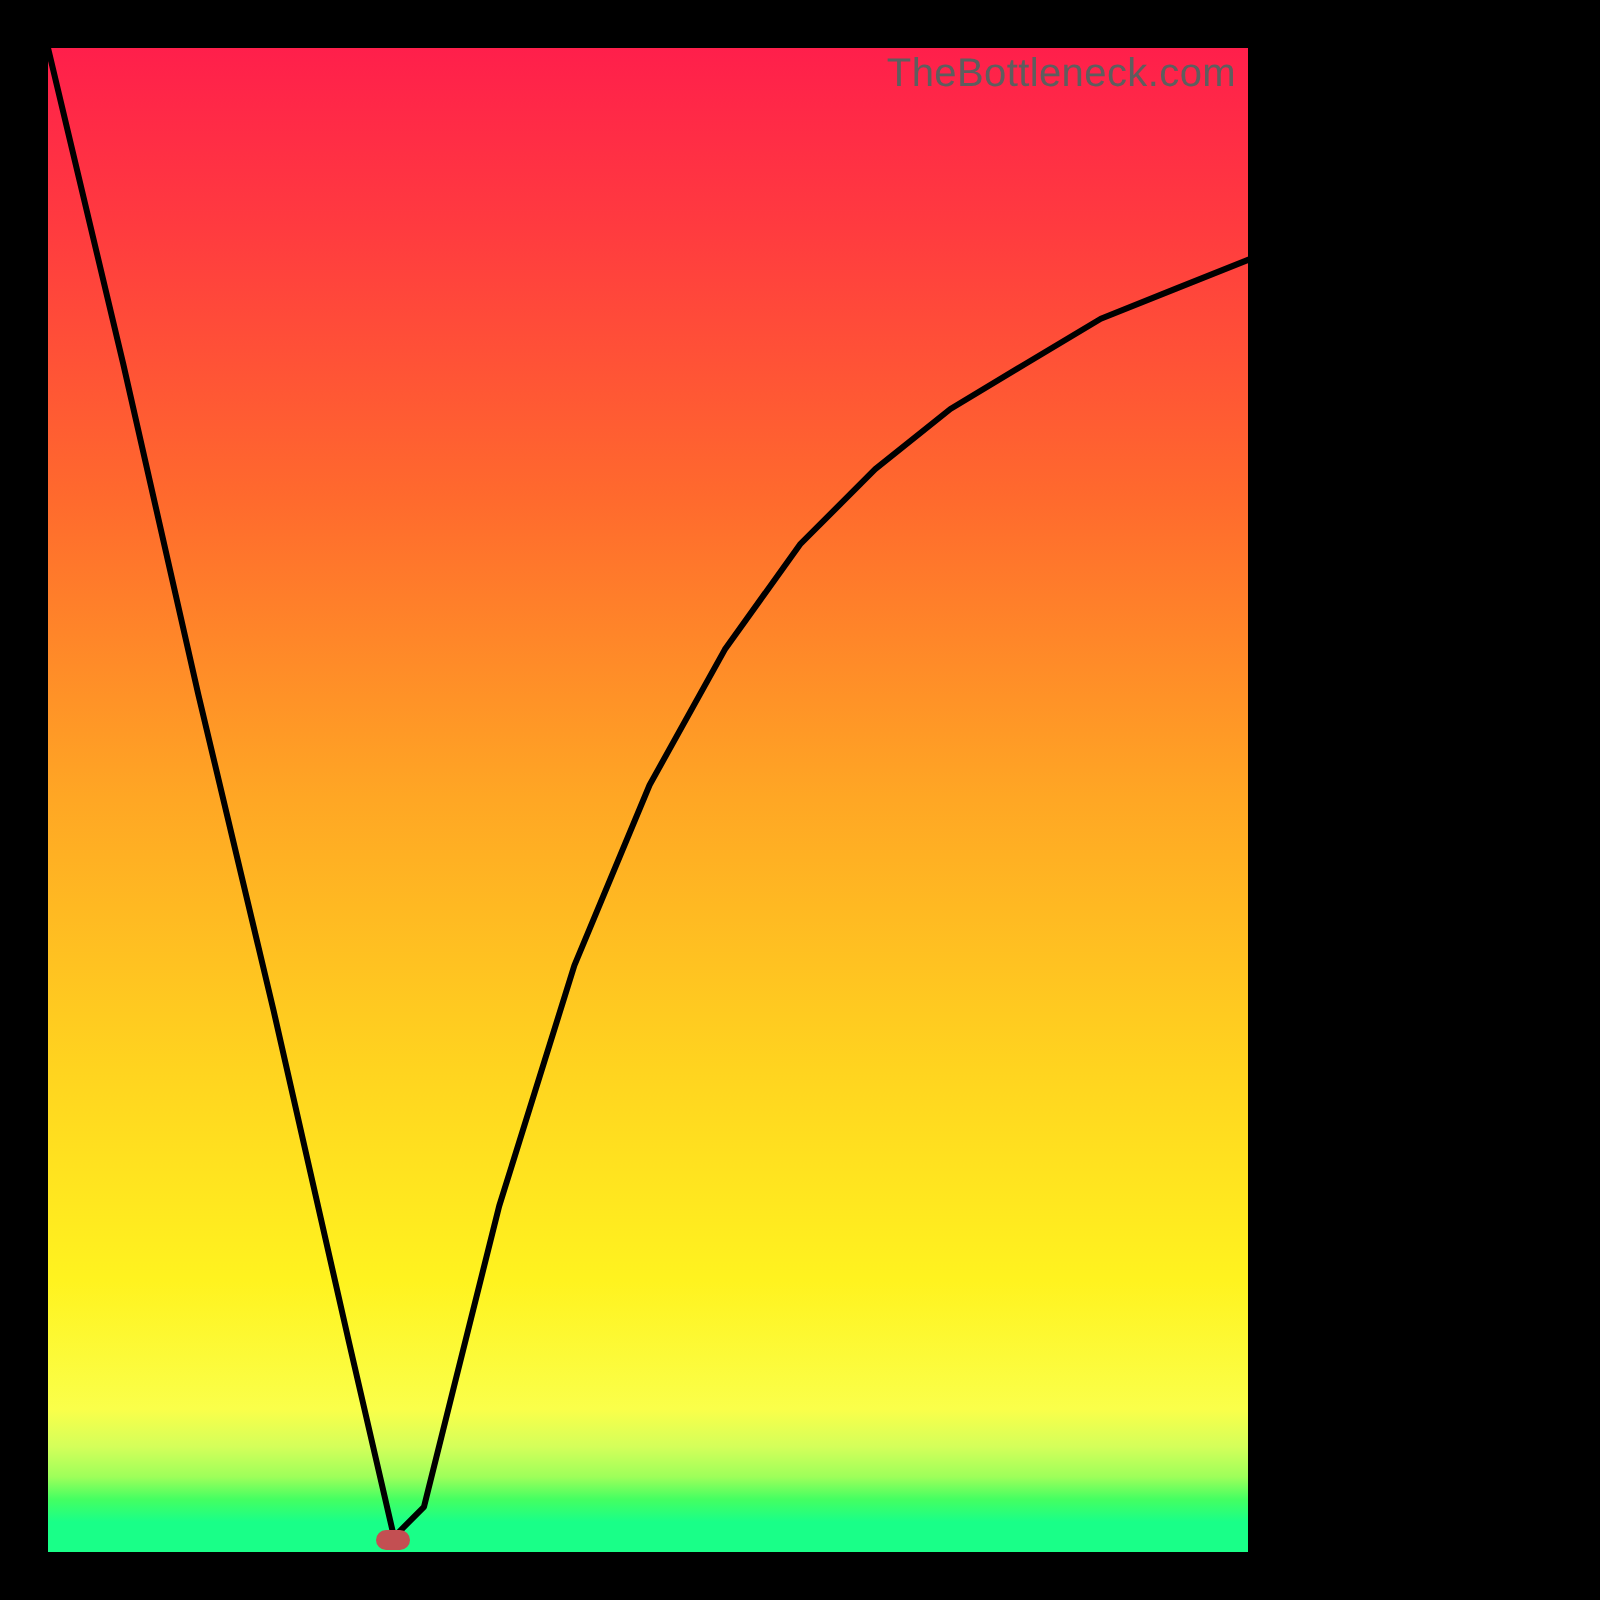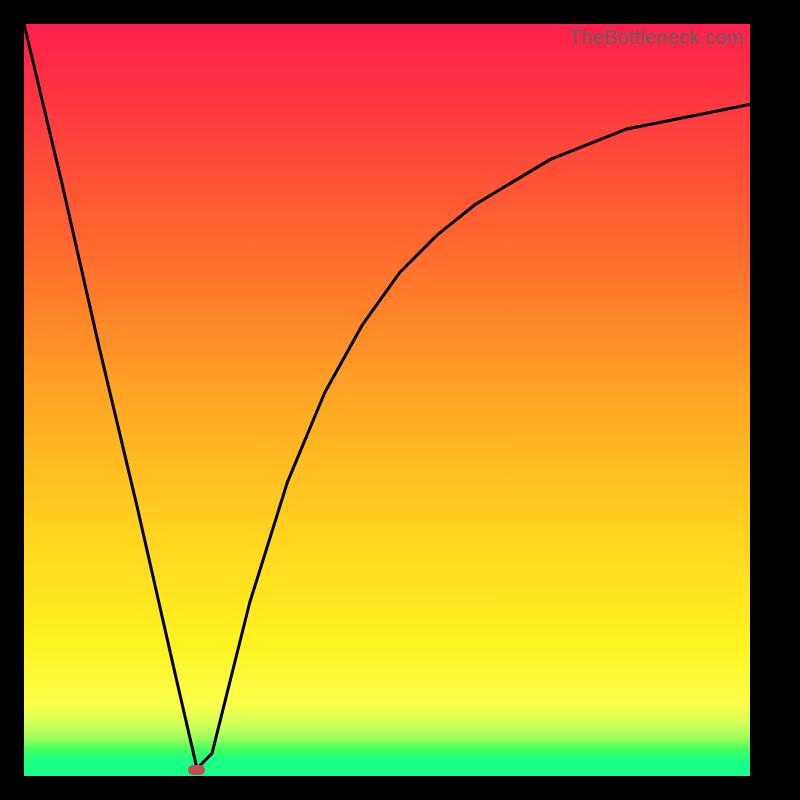--- a/index.html
+++ b/index.html
@@ -12,21 +12,21 @@
   .stage {
     width: 800px;
     height: 800px;
     position: relative;
     background: #000;
   }
   .plot {
     position: absolute;
     left: 24px;
     top: 24px;
-    width: 726px;
+    width: 600px;
     height: 752px;
     background: linear-gradient(to bottom,
       #ff1f4b 0%,
       #ff3b3f 12%,
       #ff6a2d 30%,
       #ffa724 50%,
       #ffd41f 68%,
       #fff31f 82%,
       #faff4a 90.5%,
       #d4ff5a 93%,

